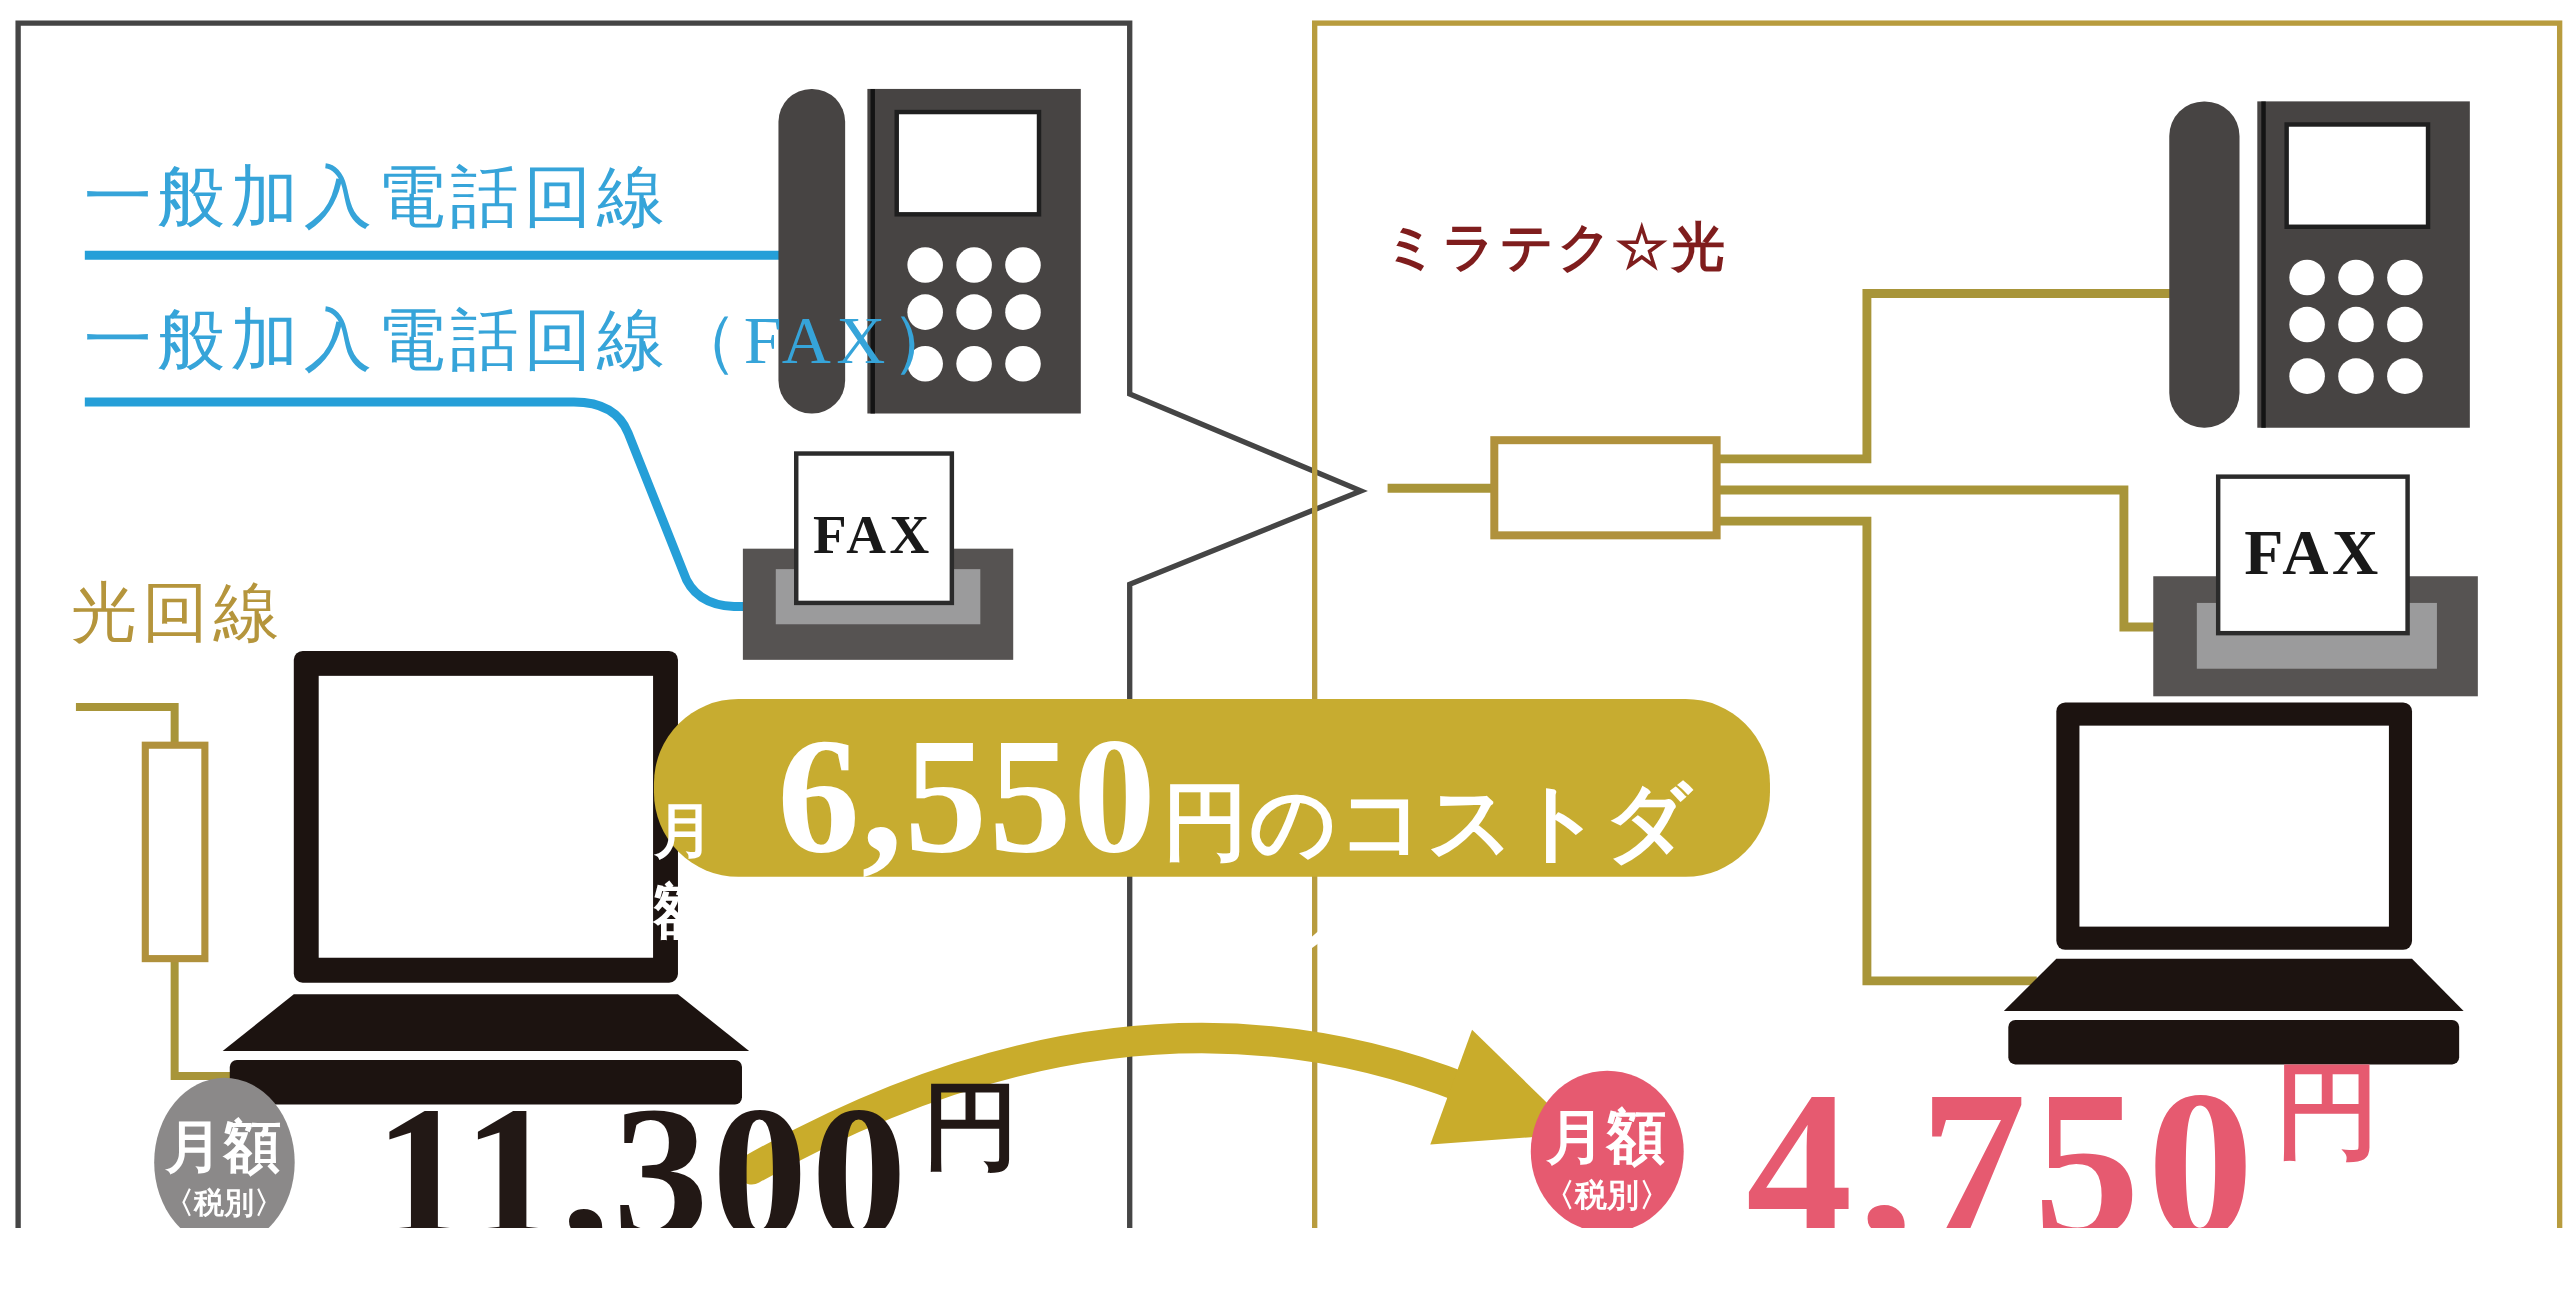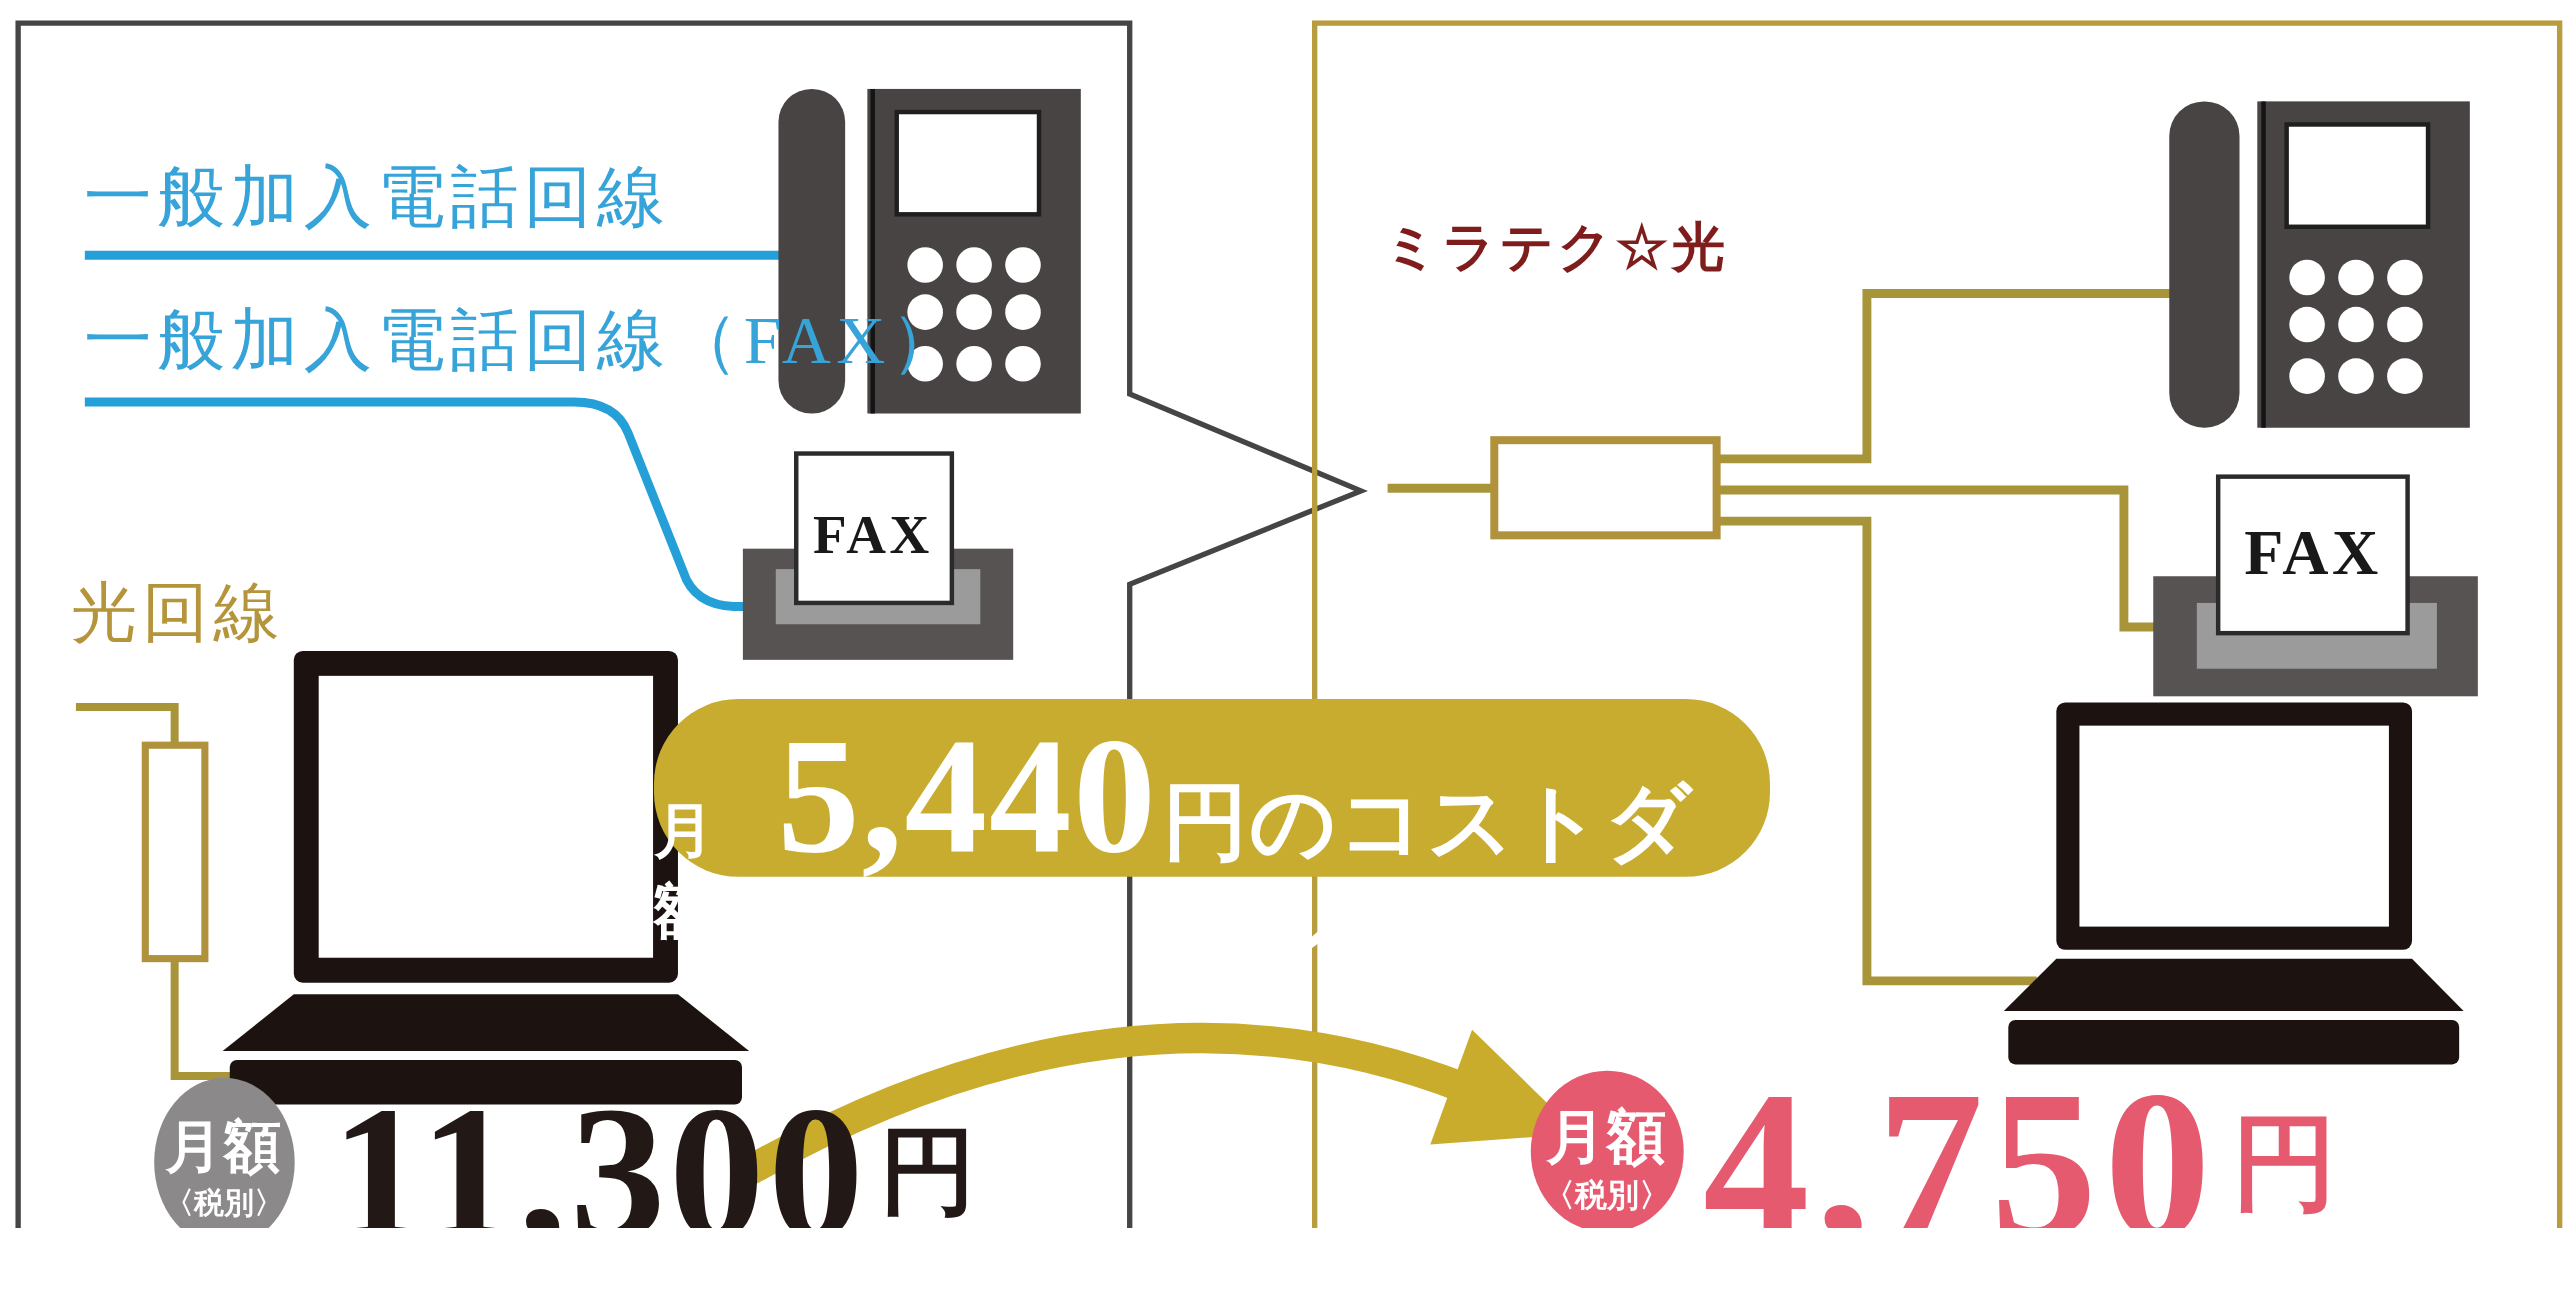--- a/index.html
+++ b/index.html
@@ -20,21 +20,21 @@
   .fax-label.left{left:873px;top:534px;font-size:55px;}
   .fax-label.right{left:2313px;top:553px;font-size:64px;}
   .badge-row{
     position:absolute;left:654px;top:699px;width:1116px;height:178px;
     display:flex;justify-content:center;align-items:baseline;
     color:#ffffff;font-weight:700;padding-top:1.8px;box-sizing:border-box;
   }
   .badge-prefix{font-size:60px;letter-spacing:3.6px;margin-right:14.2px;}
   .badge-amount{font-size:165px;letter-spacing:1.8px;}
   .badge-suffix{font-size:85px;letter-spacing:1.8px;margin-left:5.3px;}
-  .price-row{position:absolute;display:flex;align-items:center;font-weight:700;}
+  .price-row{position:absolute;display:flex;align-items:flex-start;font-weight:700;margin-left:43px;}
   .price-row.before{left:331px;top:1063px;color:#221815;}
   .price-row.after{left:1703px;top:1042px;color:#e65a70;}
   .price-row.before .amount{font-size:191px;letter-spacing:3.6px;}
   .price-row.after  .amount{font-size:213px;letter-spacing:7.1px;}
   .price-row.before .unit{font-size:96px;margin-left:12.5px;}
   .price-row.after  .unit{font-size:105px;margin-left:14.2px;}
   .circle-txt{color:#ffffff;font-weight:700;text-align:center;}
   .circle-txt.prefix-l{left:224px;top:1146px;font-size:57px;letter-spacing:1.8px;}
   .circle-txt.tax-l{left:224px;top:1203px;font-size:30px;}
   .circle-txt.prefix-r{left:1607px;top:1137px;font-size:59px;letter-spacing:1.8px;}
@@ -152,18 +152,18 @@
 
   <div class="txt circle-txt prefix-r center">月額</div>
   <div class="txt circle-txt tax-r center">〈税別〉</div>
   <div class="price-row after">
     <span class="amount">4,750</span>
     <span class="unit">円</span>
   </div>
 
   <div class="badge-row">
     <span class="badge-prefix">月額</span>
-    <span class="badge-amount">5,440</span>
+    <span class="badge-amount">6,550</span>
     <span class="badge-suffix">円のコストダウン</span>
   </div>
 
 </div>
 
 
 </body></html>

